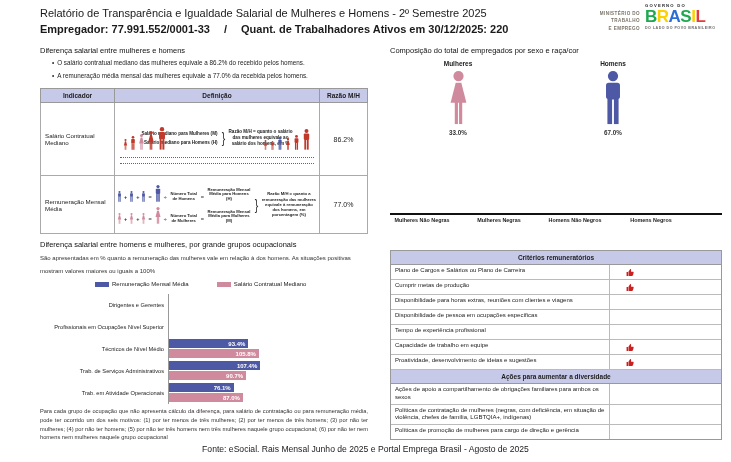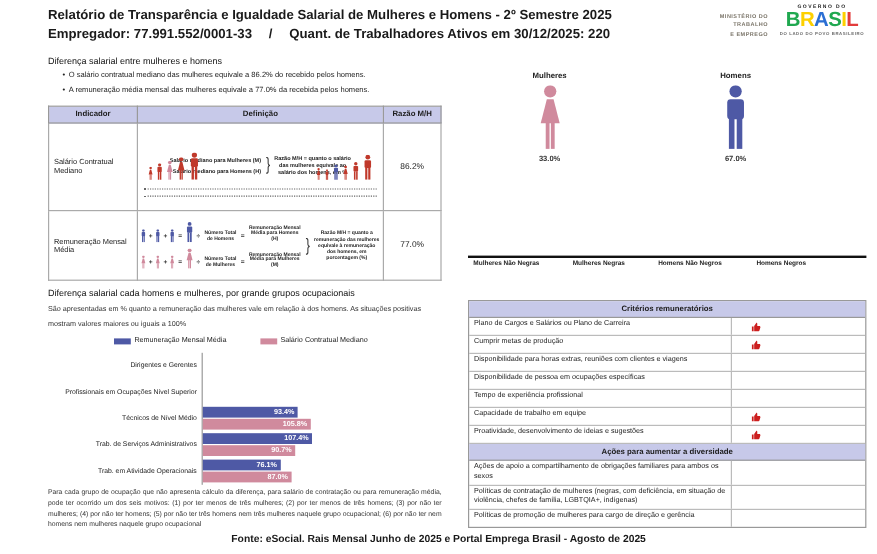--- a/index.html
+++ b/index.html
@@ -1,24 +1,24 @@
 <!DOCTYPE html>
 <html><head>
 <meta charset="utf-8">
 <style>
   html,body{margin:0;padding:0;background:#e8e8e8;}
   .page{position:relative;width:731px;height:462px;background:#ffffff;margin:0 auto;
         font-family:"Liberation Sans",sans-serif;color:#1c1c1c;overflow:hidden;}
   
-  .hdr-title{position:absolute;left:40px;top:7px;font-size:11px;font-weight:bold;color:#1a1a1a;}
+  .hdr-title{position:absolute;left:40px;top:7px;font-size:11px;font-weight:normal;color:#1a1a1a;}
   .hdr-sub{position:absolute;left:40px;top:23px;font-size:11px;font-weight:bold;color:#1a1a1a;}
   .hdr-sub .sep{margin:0 14px;}
   .ministry{position:absolute;left:568px;top:10px;width:72px;text-align:right;
             font-size:4.6px;font-weight:bold;color:#7a7468;line-height:1.6;letter-spacing:.4px;}
-  .gov{position:absolute;left:645px;top:3px;width:80px;text-align:center;}
+  .gov{position:absolute;left:645px;top:3px;width:80px;}
   .gov-top{font-size:4.2px;font-weight:bold;letter-spacing:1.2px;color:#222;}
   .gov-name{font-size:17px;font-weight:900;letter-spacing:-.5px;line-height:1.05;}
   .gov-tag{font-size:3.6px;font-weight:bold;color:#6b6b6b;letter-spacing:.5px;}
   
   .sec-title{position:absolute;font-size:7.5px;font-weight:normal;color:#111;}
   
   .bullet{position:absolute;left:52px;width:310px;font-size:6.3px;color:#222;}
   .bullet::before{content:"•";margin-right:3px;}
   .gap-table{position:absolute;left:40px;top:88px;width:328px;border-collapse:collapse;
              border:1px solid #999;font-size:6.3px;}
@@ -74,21 +74,21 @@
   
   .crit-table{position:absolute;left:390px;top:250px;width:332px;border:1px solid #999;box-sizing:border-box;}
   .crit-head{background:#c7c9e9;font-size:6.5px;font-weight:bold;text-align:center;
              padding:3px 0;border-bottom:1px solid #999;}
   .crit-row{display:flex;border-bottom:1px solid #bbb;min-height:14px;}
   .crit-row:last-child{border-bottom:none;}
   .crit-label{flex:1;font-size:6px;padding:2px 4px;line-height:1.3;}
   .crit-flag{width:112px;border-left:1px solid #bbb;display:flex;align-items:center;padding-left:16px;box-sizing:border-box;}
   .thumb{width:9px;height:9px;}
   
-  .footer{position:absolute;left:0;right:0;top:444px;text-align:center;font-size:8.6px;font-weight:bold;color:#1a1a1a;}
+  .footer{position:absolute;left:0;right:0;top:444px;text-align:center;font-size:8.6px;font-weight:normal;color:#1a1a1a;}
 </style>
 </head>
 <body>
 
 <svg width="0" height="0" style="position:absolute" aria-hidden="true">
   <defs>
     <g id="sym-male">
       <circle cx="12" cy="5.5" r="5.5"></circle>
       <rect x="4.5" y="12.5" width="15" height="18" rx="3"></rect>
       <rect x="6" y="30" width="5" height="27"></rect>
@@ -245,20 +245,21 @@
           </div>
           <span class="brace">}</span>
           <div class="def2-note">Razão M/H = quanto a remuneração das mulheres equivale à remuneração dos homens, em porcentagem (%)</div>
         </div>
       </td>
       <td class="ratio-cell">77.0%</td>
     </tr>
   </tbody>
     </table>
 
+  <div class="sec-title" style="left:390px;top:46px;">Composição do total de empregados por sexo e raça/cor</div>
   <div class="comp-group" style="left:425px;top:60px;width:66px;">
     <div class="comp-label">Mulheres</div>
     <svg class="person fill-pink" width="25" height="54" viewBox="0 0 24 58" style="margin:0 auto;">
         <use href="#sym-female"></use>
       </svg>
     <div class="comp-pct">33.0%</div>
   </div>
   <div class="comp-group" style="left:580px;top:60px;width:66px;">
     <div class="comp-label">Homens</div>
     <svg class="person fill-blue" width="24" height="54" viewBox="0 0 24 58" style="margin:0 auto;">
@@ -282,21 +283,21 @@
   <div class="comp-bar" style="left:622px;">
     
     
   </div>
   <div class="comp-axis"></div>
   <div class="comp-cat" style="left:377px;">Mulheres Não Negras</div>
   <div class="comp-cat" style="left:454px;">Mulheres Negras</div>
   <div class="comp-cat" style="left:530px;">Homens Não Negros</div>
   <div class="comp-cat" style="left:606px;">Homens Negros</div>
 
-  <div class="sec-title" style="left:40px;top:240px;">Diferença salarial cada homens e mulheres, por grande grupos ocupacionais</div>
+  <div class="sec-title" style="left:40px;top:240px;">Diferença salarial entre homens e mulheres, por grande grupos ocupacionais</div>
   <div class="occ-sub">São apresentadas em % quanto a remuneração das mulheres vale em relação à dos homens. As situações positivas mostram valores maiores ou iguais a 100%</div>
   <div class="legend">
     <div class="legend-item">
       <span class="swatch bg-blue"></span>
       <span>Remuneração Mensal Média</span>
     </div>
     <div class="legend-item">
       <span class="swatch bg-pink"></span>
       <span>Salário Contratual Mediano</span>
     </div>

